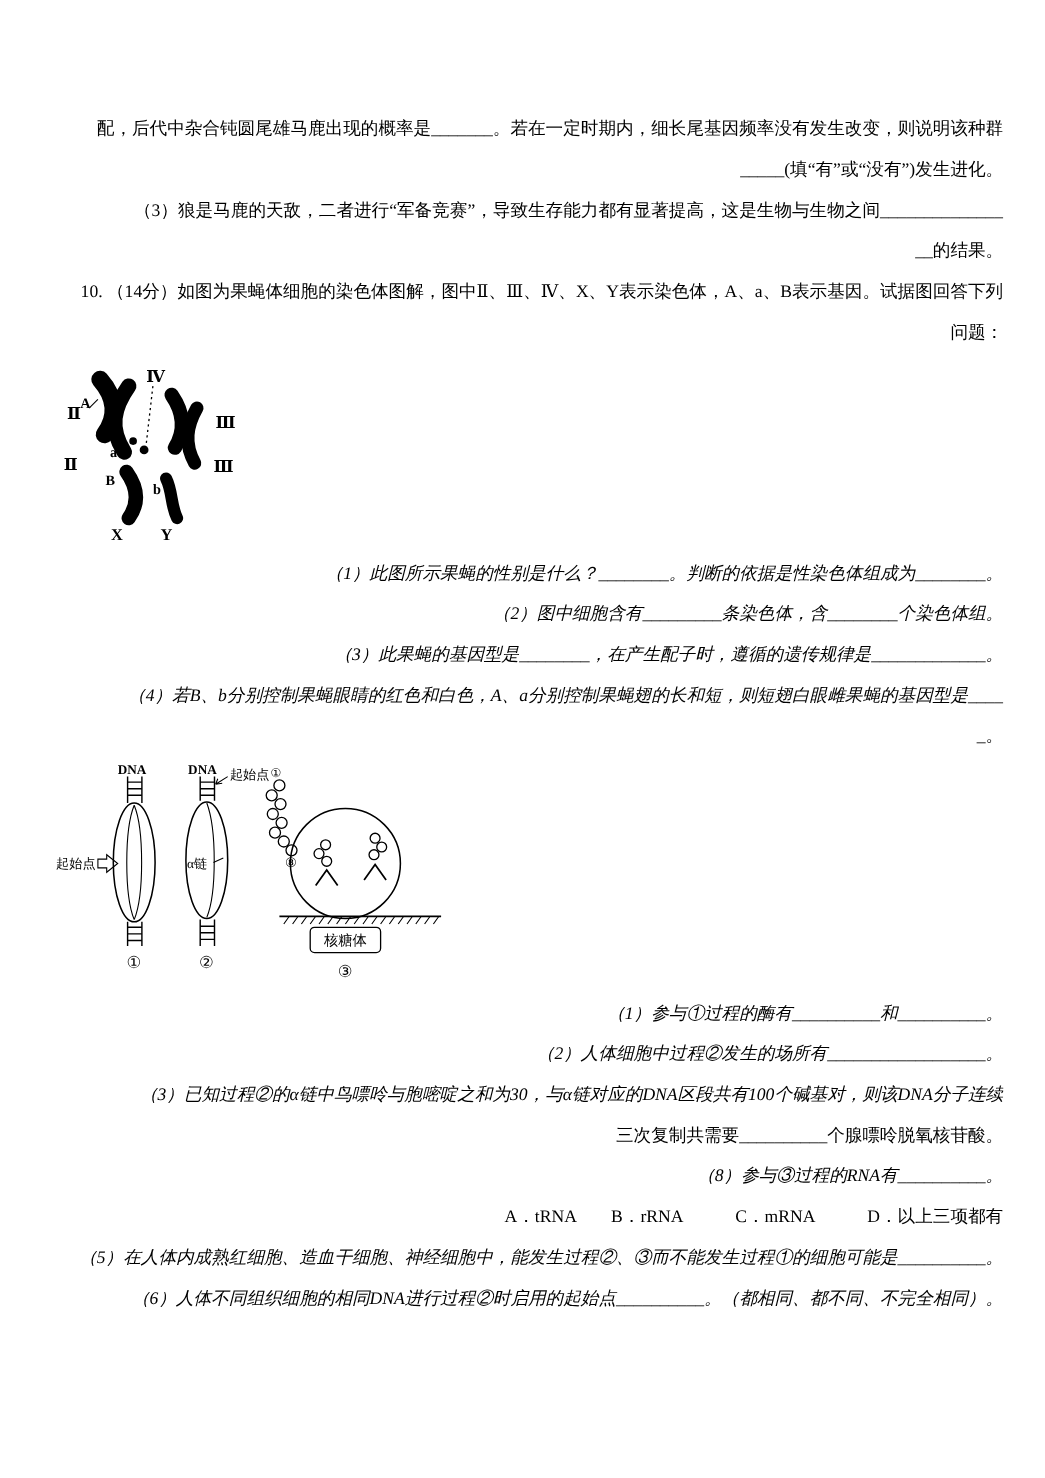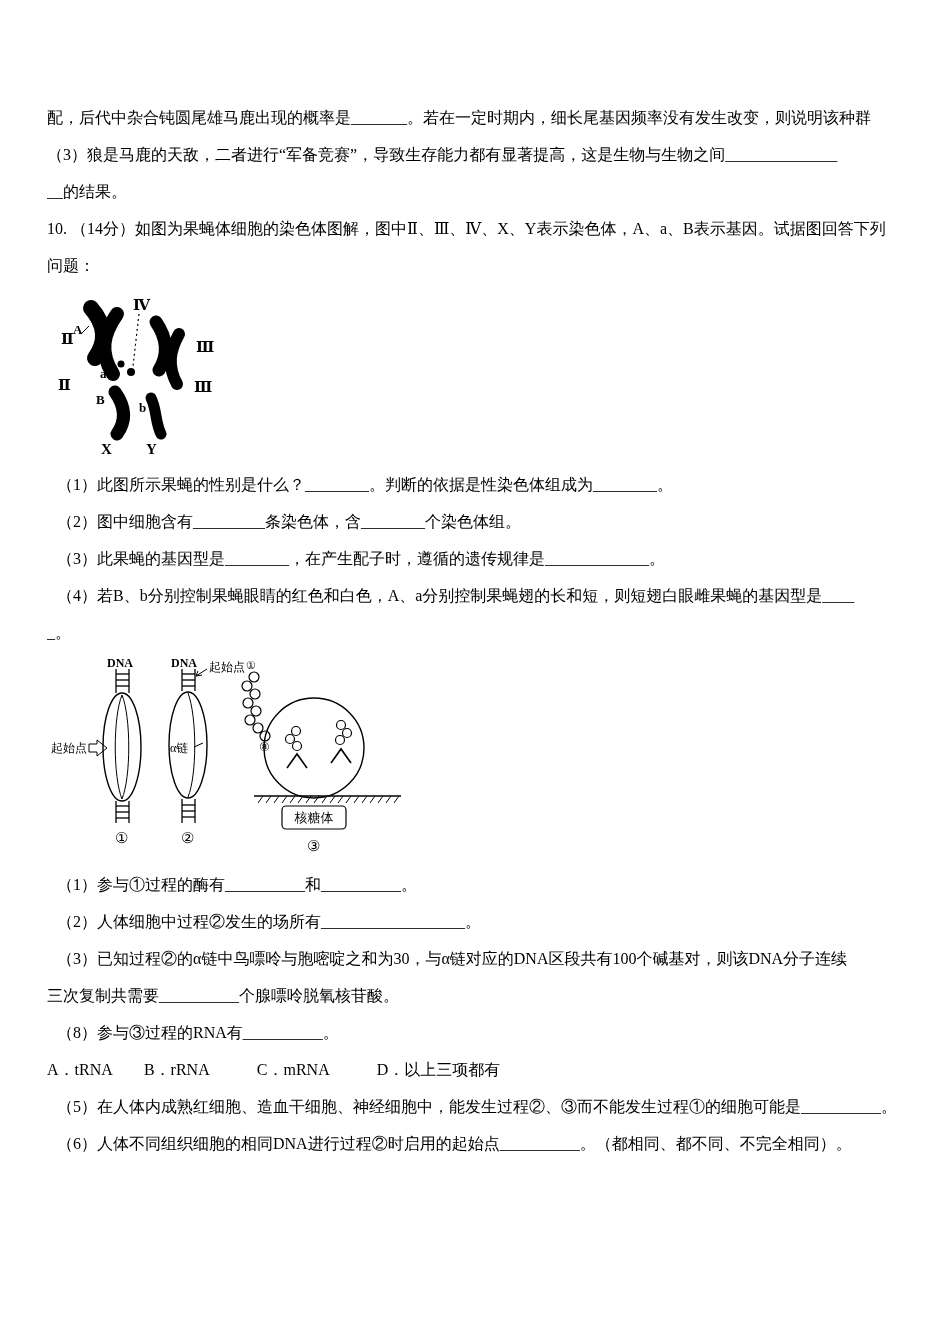--- a/index.html
+++ b/index.html
@@ -2,38 +2,39 @@
 <html><head>
 <meta charset="utf-8">
 <style>
   * { margin:0; padding:0; box-sizing:border-box; }
   html, body { background:#ffffff; }
   body {
     width:950px; height:1344px; overflow:hidden;
     font-family:"Liberation Serif","DejaVu Serif",serif;
     color:#000;
   }
-  .page { width:950px; height:1012px; padding:99px 38px 0 47px; }
+  .page { width:950px; height:1012px; padding:99px 38px 0 47px;text-align:right; }
   .line {
     height:37px; line-height:37px; font-size:16px;
     white-space:nowrap; overflow:hidden;
   }
-  .indent { padding-left:10px; }
+  .indent { padding-left:10px;font-style:italic; }
   svg { display:block; }
   svg text { font-family:"Liberation Serif","DejaVu Serif",serif; fill:#000; }
   .fig1 { margin:4px 0 6px 6px; }
   .fig2 { margin:2px 0 8px 2px; }
 </style>
 </head>
 <body>
 
 <div class="page">
 
   <section>
     <div class="line">配，后代中杂合钝圆尾雄马鹿出现的概率是_______。若在一定时期内，细长尾基因频率没有发生改变，则说明该种群</div>
+    <div class="line">_____(填“有”或“没有”)发生进化。</div>
     <div class="line">（3）狼是马鹿的天敌，二者进行“军备竞赛”，导致生存能力都有显著提高，这是生物与生物之间______________</div>
     <div class="line">__的结果。</div>
   </section>
 
   <section>
     <div class="line">10. （14分）如图为果蝇体细胞的染色体图解，图中Ⅱ、Ⅲ、Ⅳ、X、Y表示染色体，A、a、B表示基因。试据图回答下列</div>
     <div class="line">问题：</div>
 
     <svg class="fig1" width="175" height="172" viewBox="0 0 175 172">
       <text x="80" y="22" font-size="15" font-weight="bold">Ⅳ</text>

